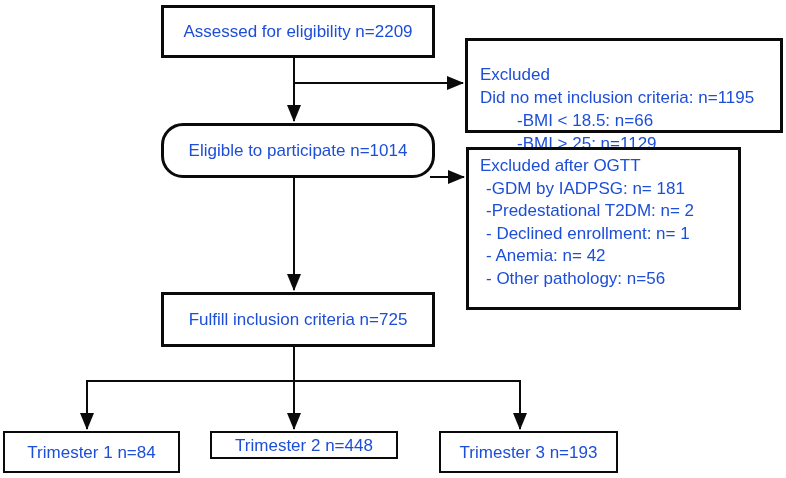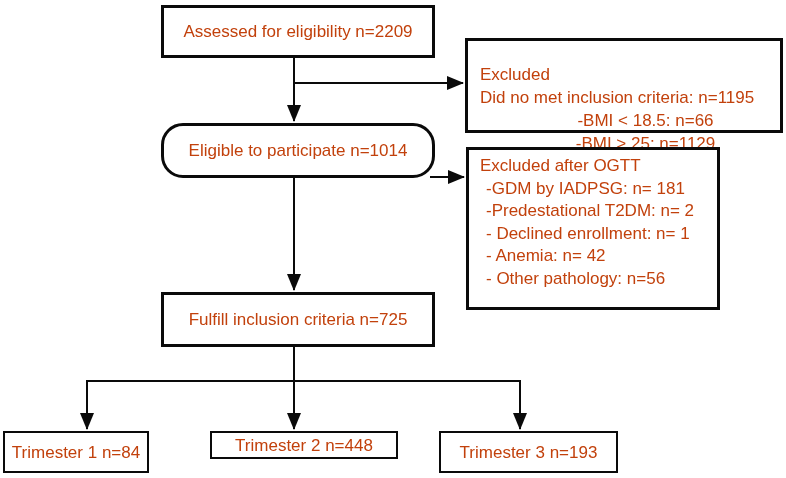--- a/index.html
+++ b/index.html
@@ -6,21 +6,21 @@
     margin: 0;
     padding: 0;
     background: #ffffff;
   }
   .canvas {
     position: relative;
     width: 786px;
     height: 478px;
     background: #ffffff;
     font-family: "Liberation Sans", "DejaVu Sans", sans-serif;
-    color: #c2410c;
+    color: #1d4ed8;
     overflow: hidden;
   }
   .connectors {
     position: absolute;
     left: 0;
     top: 0;
     width: 786px;
     height: 478px;
   }
   .box {
@@ -36,26 +36,26 @@
     align-items: center;
     justify-content: center;
     text-align: center;
   }
   .box.small {
     border-width: 2.5px;
   }
   .box-assessed   { left: 161px; top: 5px;   width: 274px; height: 53px; }
   .box-excluded1  { left: 465px; top: 38px;  width: 318px; height: 95px;  padding: 22px 6px 0 12px; line-height: 23px; }
   .box-eligible   { left: 161px; top: 123px; width: 274px; height: 55px; border-radius: 22px; }
-  .box-excluded2  { left: 466px; top: 147px; width: 254px; height: 163px; padding: 5px 4px 0 11px; line-height: 22.5px; }
+  .box-excluded2  { left: 466px; top: 147px; width: 275px; height: 163px; padding: 5px 4px 0 11px; line-height: 22.5px; }
   .box-fulfill    { left: 161px; top: 292px; width: 274px; height: 55px; }
-  .box-trimester1 { left: 3px;   top: 431px; width: 146px; height: 42px; }
+  .box-trimester1 { left: 3px;   top: 431px; width: 177px; height: 42px; }
   .box-trimester2 { left: 210px; top: 431px; width: 188px; height: 28px; }
   .box-trimester3 { left: 439px; top: 431px; width: 179px; height: 42px; }
-  .indent-lg { padding-left: 37px; text-align: center; }
+  .indent-lg { padding-left: 37px; }
   .indent-sm { padding-left: 6px; }
   .line { white-space: nowrap; }
 </style>
 </head>
 <body>
 
 <div class="canvas">
 
   <svg class="connectors" viewBox="0 0 786 478" xmlns="http://www.w3.org/2000/svg">
     <defs>

